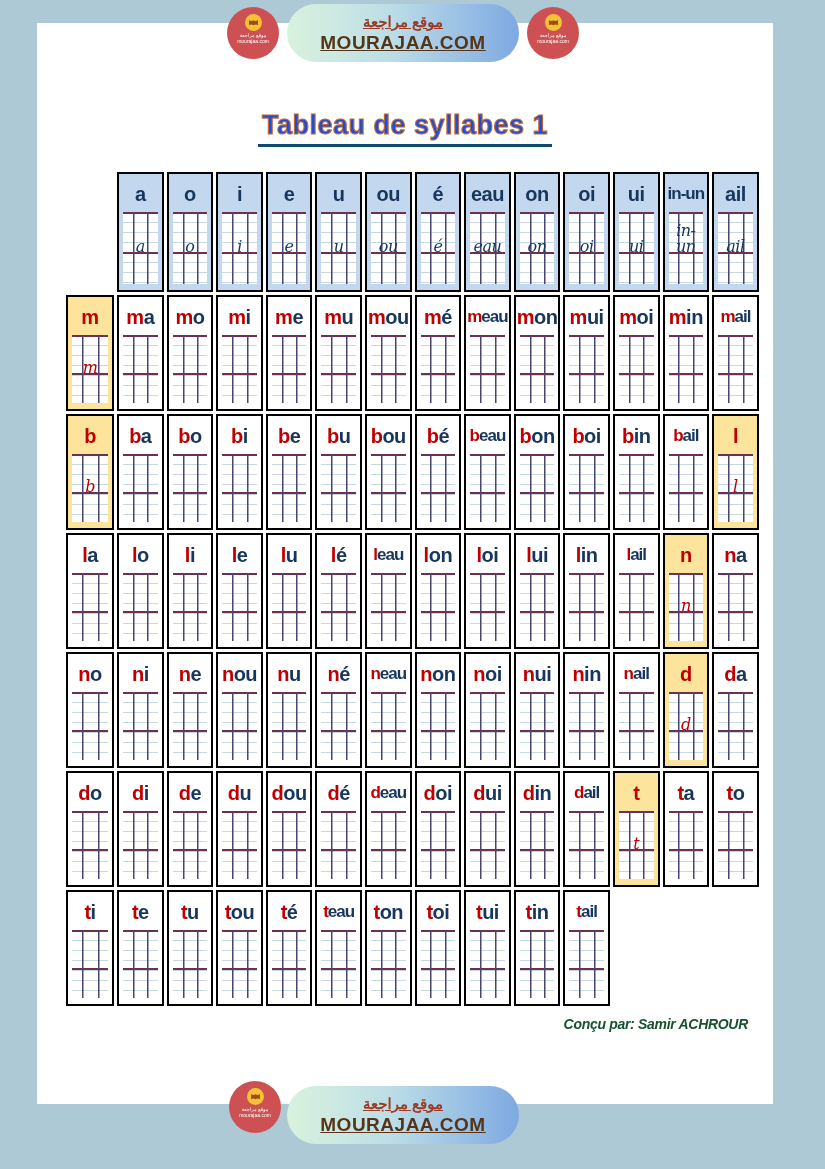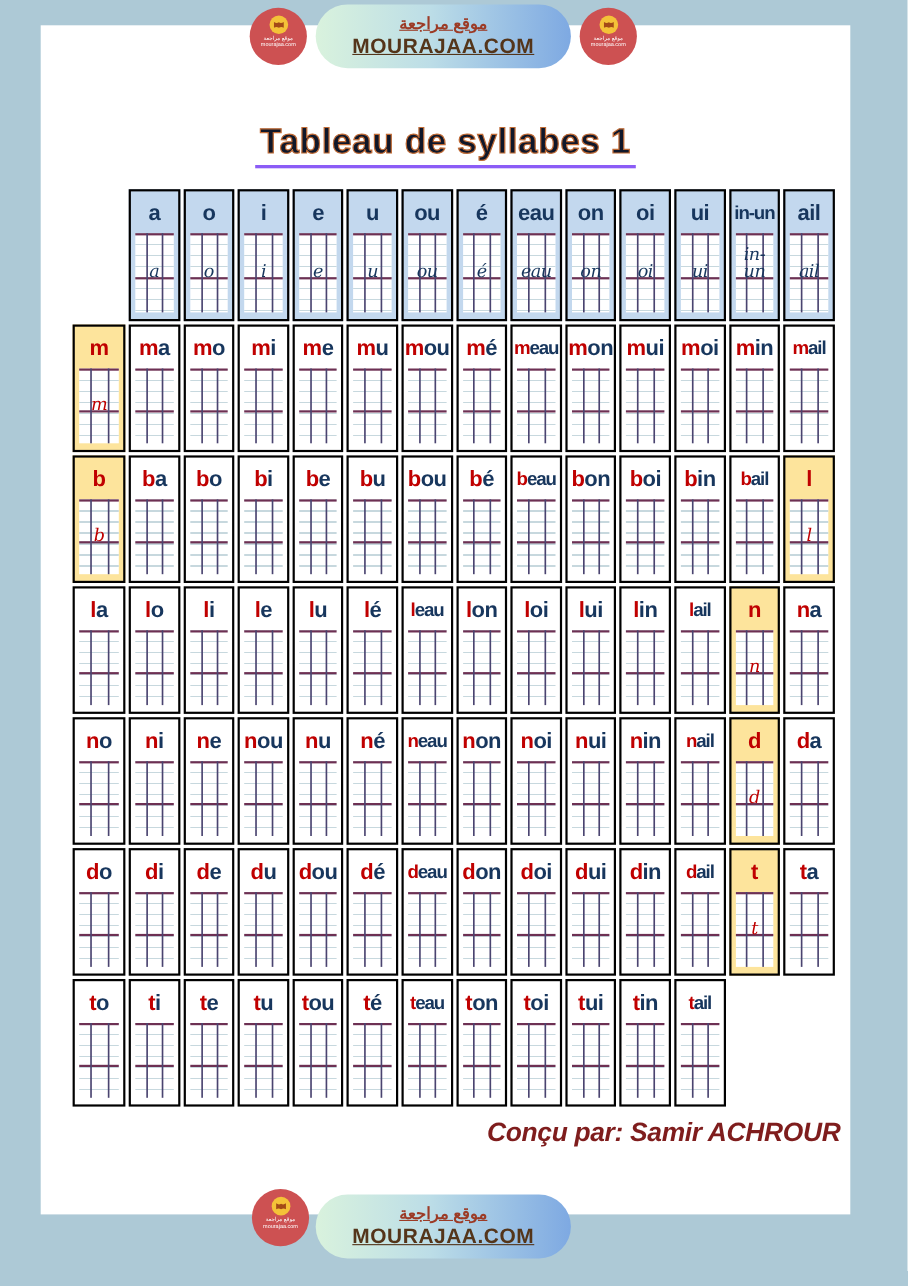--- a/index.html
+++ b/index.html
@@ -36,23 +36,23 @@
     padding-top:7px;
   }
   .badge .yellow{
     width:17px;height:17px;border-radius:50%;background:#f4c238;
     margin:0 auto 1px;display:flex;align-items:center;justify-content:center;
   }
   .badge .btxt{font-size:5px;color:#ffffff;line-height:6px;display:block;}
   
   .title-wrap{position:absolute;left:37px;top:110px;width:736px;text-align:center;}
   .title{
-    display:inline-block;font-size:32px;font-weight:bold;letter-spacing:.5px;
-    color:#0f172a;-webkit-text-stroke:1.1px #bf6a35;
-    border-bottom:3px solid #8b5cf6;padding:0 4px 3px;
+    display:inline-block;font-size:27px;font-weight:bold;letter-spacing:.5px;
+    color:#1d4ed8;-webkit-text-stroke:1.1px #bf6a35;
+    border-bottom:3px solid #0c4a6e;padding:0 4px 3px;
   }
   
   .tbl{
     position:absolute;left:66px;top:172px;width:693px;
     display:grid;
     grid-template-columns:48px repeat(13,46.6px);
     grid-template-rows:120px repeat(6,116px);
     column-gap:3px;row-gap:3px;
   }
   .tbl>div{box-sizing:border-box;}
@@ -85,23 +85,22 @@
   .cursive{
     position:absolute;left:0;right:0;bottom:40%;
     text-align:center;font-family:"DejaVu Serif","Liberation Serif",serif;
     font-style:italic;font-size:16px;line-height:16px;color:#17365d;
     letter-spacing:-.5px;
   }
   .cursive.red{color:#c00000;}
   
   .credit{
     position:absolute;left:37px;top:1016px;width:711px;text-align:right;
-    font-size:24px;font-style:italic;font-weight:600;color:#7f1d1d;
+    font-size:14px;font-style:italic;font-weight:600;color:#14532d;
     letter-spacing:-.3px;
-    margin-left:16px;
   }
 </style>
 </head>
 <body>
 
 <div class="page"></div>
 
 <div class="badge" style="left:227px;top:7px;">
   <div class="yellow">
     <svg width="11" height="8" viewBox="0 0 12 9">
@@ -465,24 +464,20 @@
     </div>
     <div class="scell">
       <div class="print"><span class="c">d</span><span class="v">é</span></div>
       <div class="ruled"></div>
     </div>
     <div class="scell">
       <div class="print small"><span class="c">d</span><span class="v">eau</span></div>
       <div class="ruled"></div>
     </div>
     <div class="scell">
-      <div class="print"><span class="c">d</span><span class="v">on</span></div>
-      <div class="ruled"></div>
-    </div>
-    <div class="scell">
       <div class="print"><span class="c">d</span><span class="v">oi</span></div>
       <div class="ruled"></div>
     </div>
     <div class="scell">
       <div class="print"><span class="c">d</span><span class="v">ui</span></div>
       <div class="ruled"></div>
     </div>
     <div class="scell">
       <div class="print"><span class="c">d</span><span class="v">in</span></div>
       <div class="ruled"></div>

